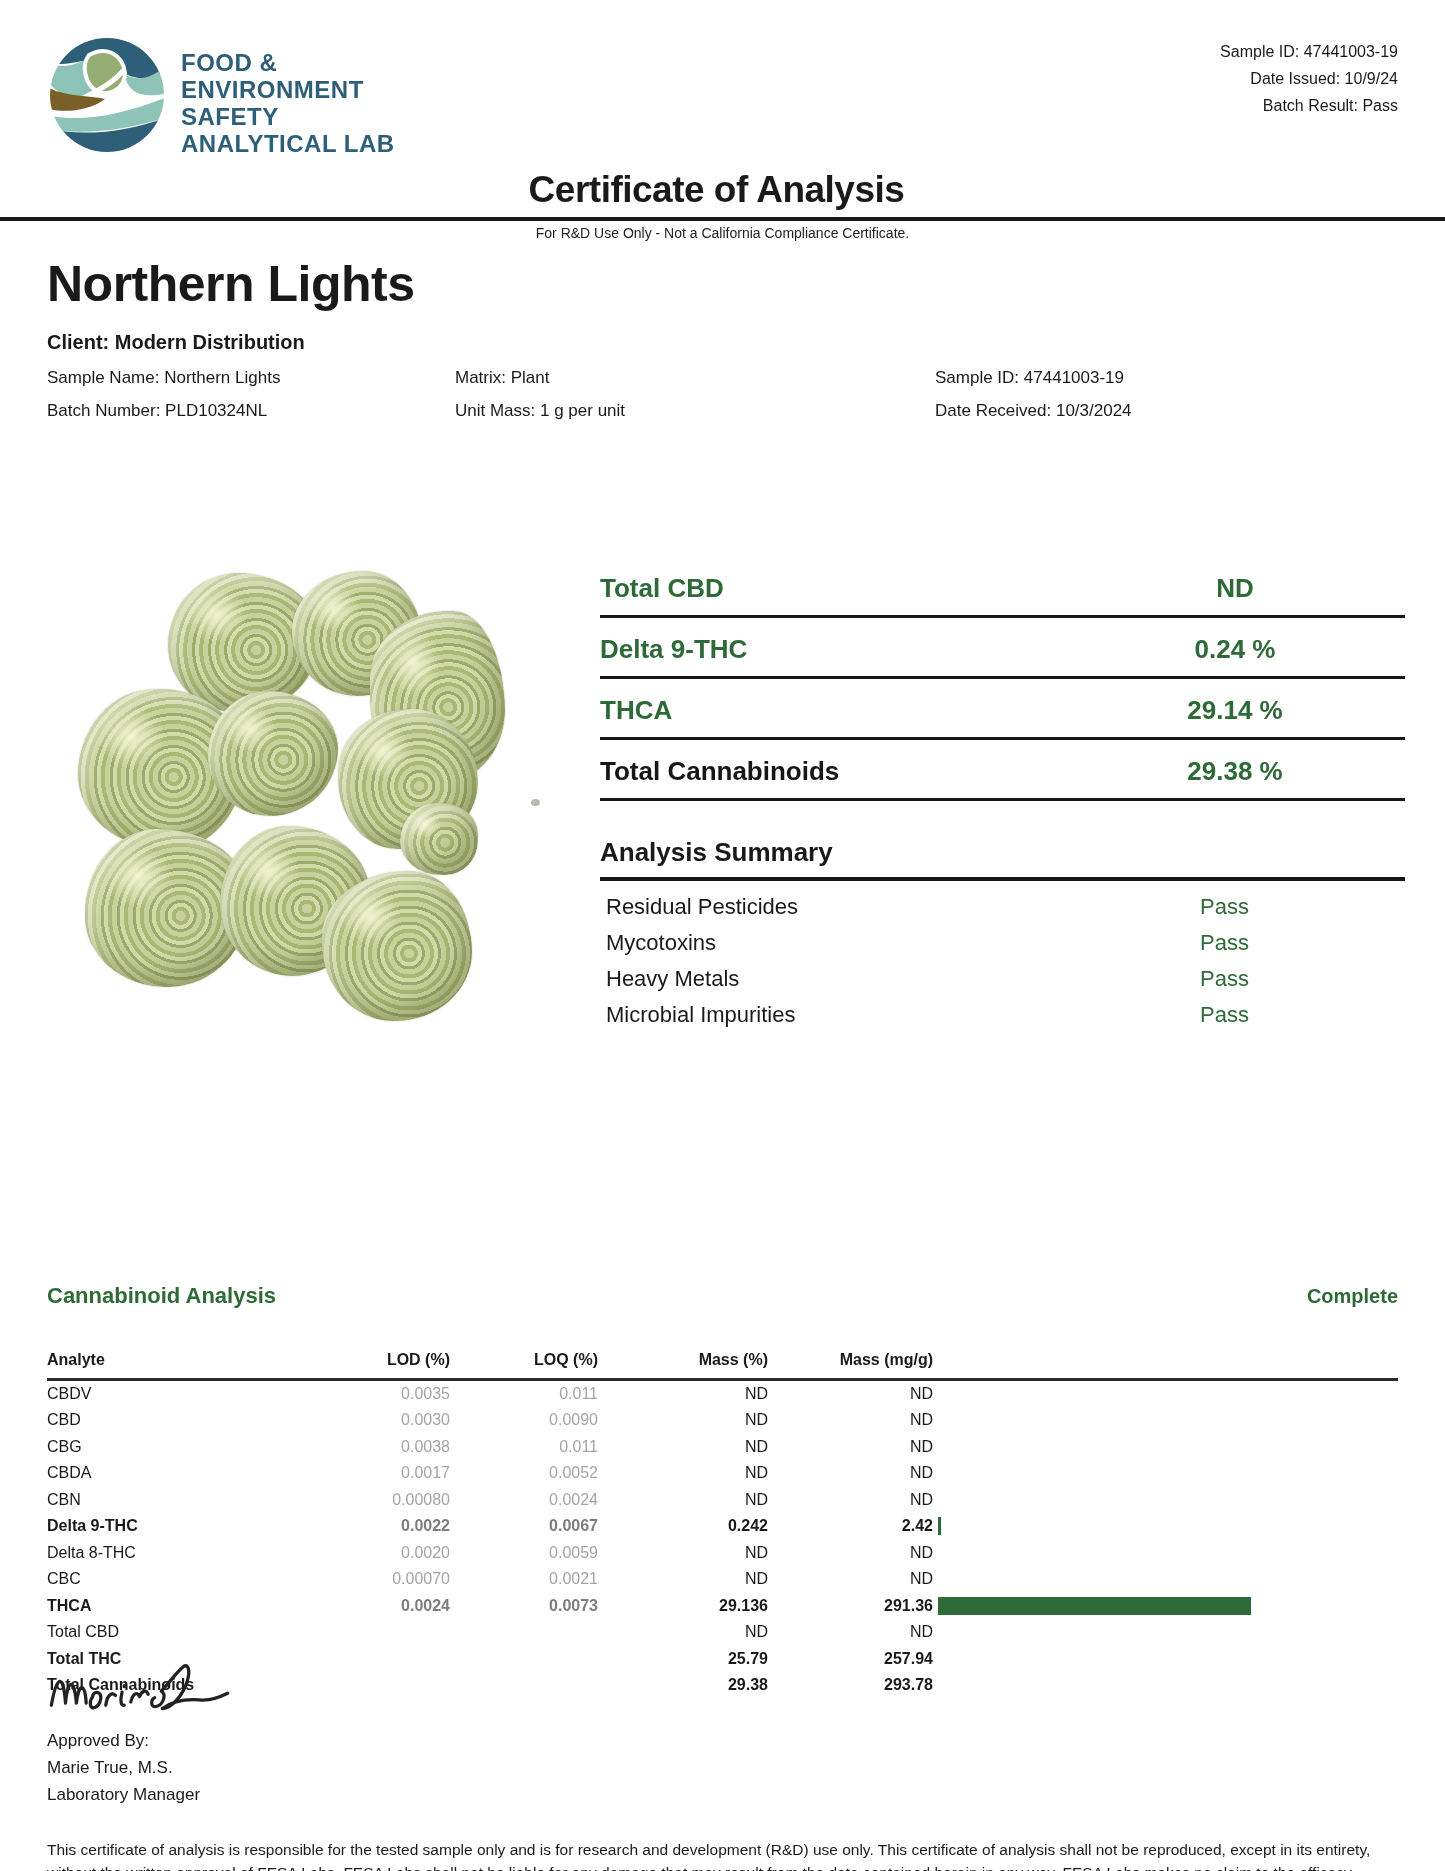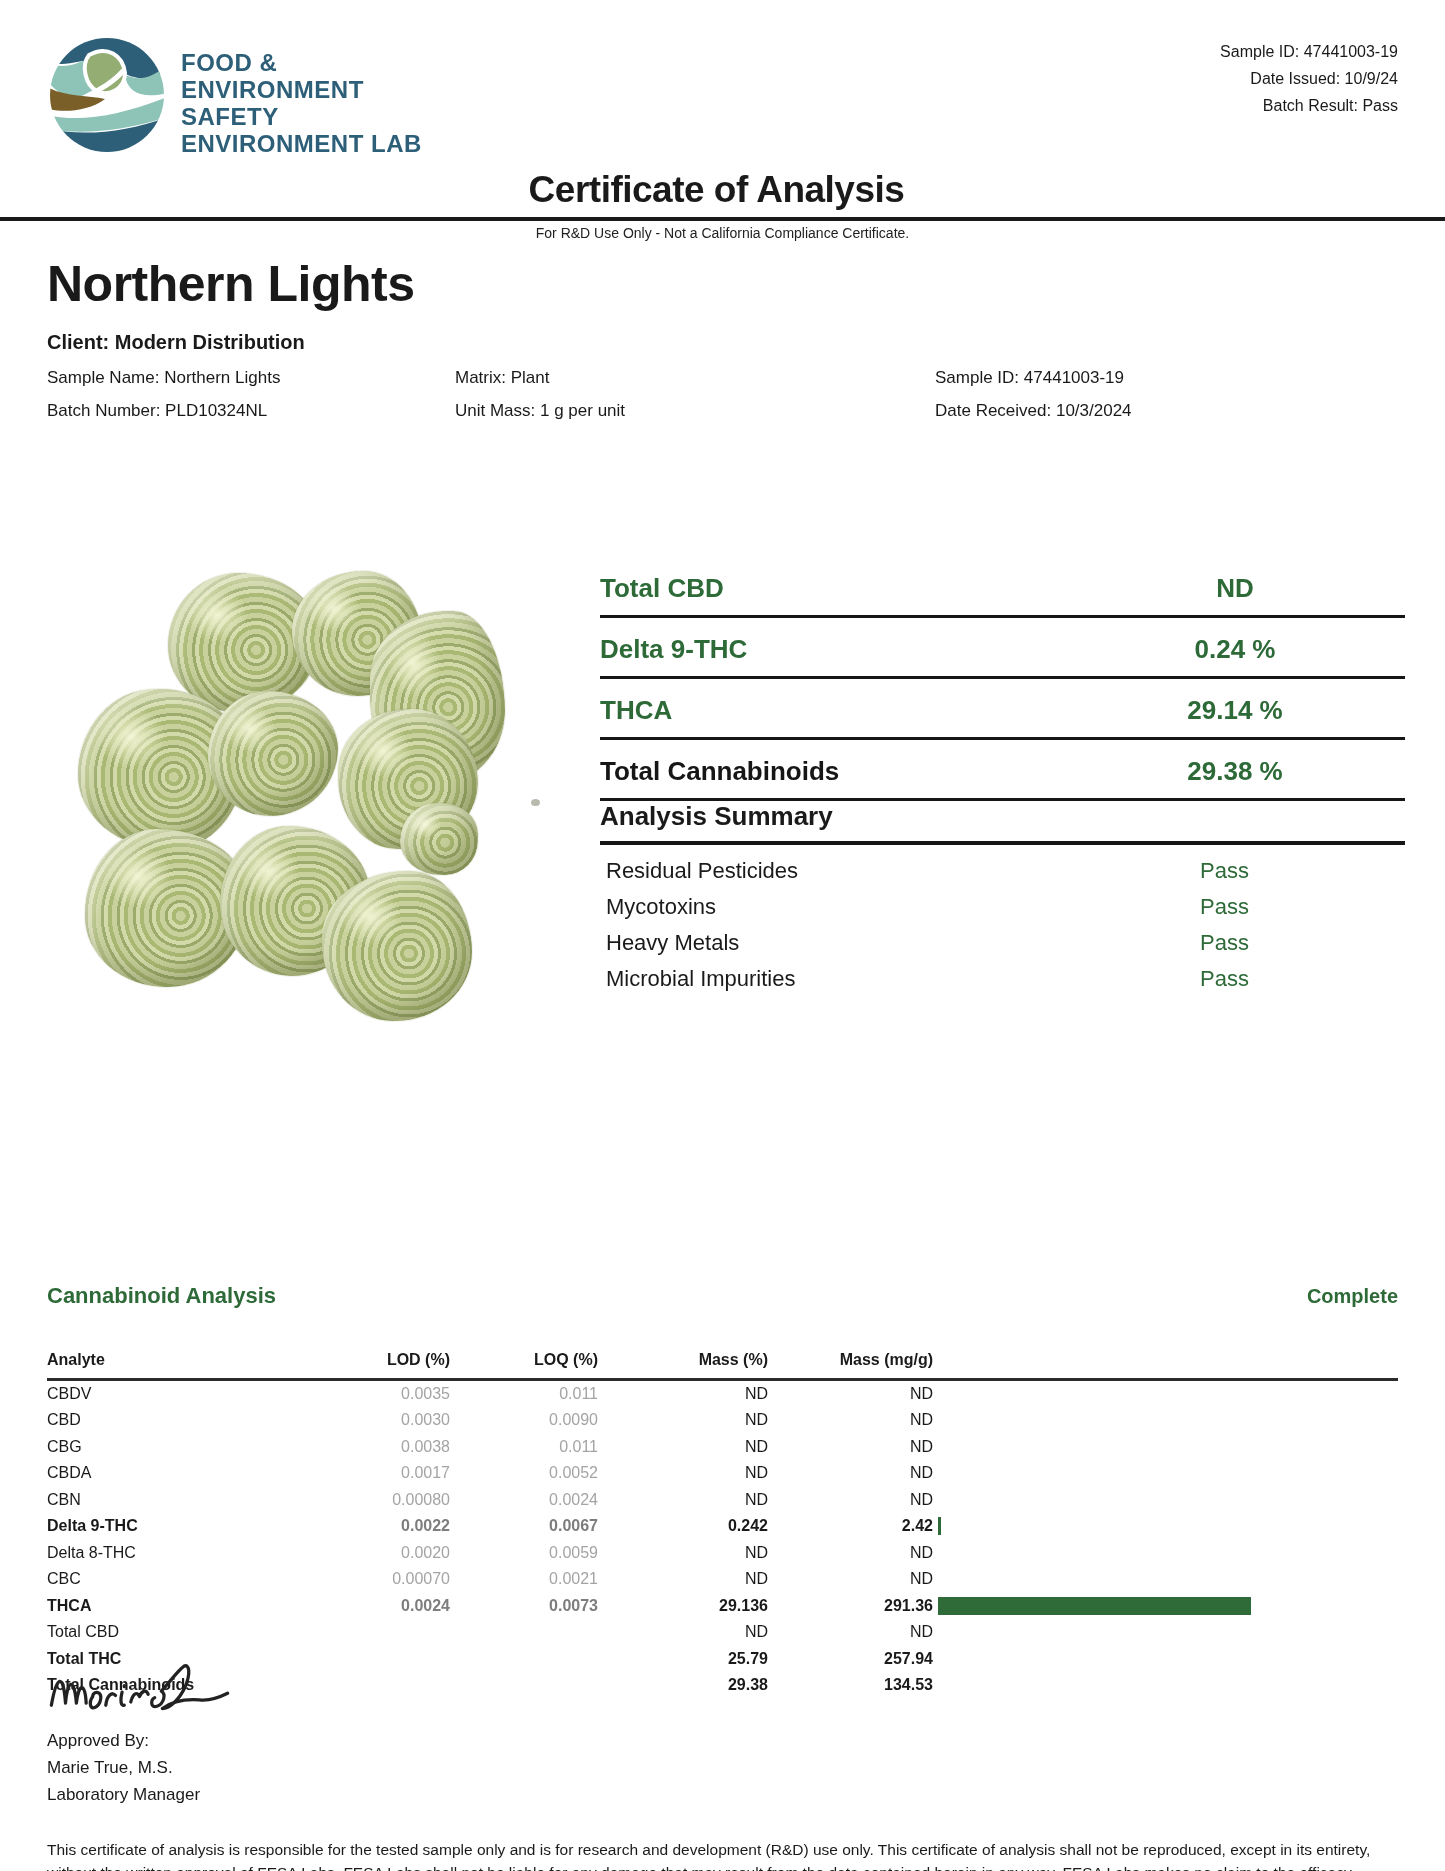--- a/index.html
+++ b/index.html
@@ -49,21 +49,21 @@
   .b10{ left:330px; top:232px; width:78px;  height:72px;  border-radius:50% 50% 45% 55%/55% 45% 50% 50%; }
   .crumb { position:absolute; right:0; top:228px; width:9px; height:7px; background:#b9b9ad; border-radius:50%; }
 
   .potency { flex:1; margin-left:60px; max-width:805px; }
   .p-row { display:flex; align-items:baseline; padding:16px 0 11px 0; border-bottom:3px solid #161616; }
   .p-row:first-child { padding-top:2px; }
   .p-label { flex:1; font-size:26px; font-weight:bold; color:#2d6a38; }
   .p-label.dark { color:#161616; }
   .p-value { width:340px; text-align:center; font-size:26px; font-weight:bold; color:#2d6a38; }
 
-  .as-title { font-size:26px; font-weight:bold; padding-bottom:9px; border-bottom:4px solid #161616; }
+  .as-title { margin-top:36px; font-size:26px; font-weight:bold; padding-bottom:9px; border-bottom:4px solid #161616; }
   .as-rows { margin-top:8px; }
   .as-row { display:flex; font-size:22px; padding:5px 0; }
   .as-name { flex:0 0 600px; padding-left:6px; }
   .as-pass { color:#2d6a38; }
 
   
   .ca-head { display:flex; justify-content:space-between; align-items:baseline; margin:152px 47px 0 47px; }
   .ca-title { font-size:22px; font-weight:bold; color:#2d6a38; }
   .ca-status { font-size:20px; font-weight:bold; color:#2d6a38; }
   .ctable { margin:38px 47px 0 47px; font-size:16px; }
@@ -110,21 +110,21 @@
           <path d="M76,36 C62,52 44,58 16,74" stroke="#ffffff" stroke-width="5" fill="none" stroke-linecap="round"></path>
           <path d="M0,52 C18,62 40,60 58,64 C42,76 18,78 0,74 Z" fill="#7a5f28"></path>
           <path d="M0,80 C34,88 74,80 120,62 L120,82 C78,96 36,100 0,94 Z" fill="#8ec4b8"></path>
           <path d="M0,94 C40,102 84,96 120,82 L120,120 H0 Z" fill="#2d5f79"></path>
         </g>
       </svg>
       <div class="brand-text">
         <div>FOOD &amp;</div>
         <div>ENVIRONMENT</div>
         <div>SAFETY</div>
-        <div>ENVIRONMENT LAB</div>
+        <div>ANALYTICAL LAB</div>
       </div>
     </div>
     <div class="cert-title">Certificate of Analysis</div>
     <div class="header-meta">
       <div>Sample ID: 47441003-19</div>
       <div>Date Issued: 10/9/24</div>
       <div>Batch Result: Pass</div>
     </div>
   </div>
   <div class="subtitle">For R&amp;D Use Only - Not a California Compliance Certificate.</div>
@@ -306,21 +306,21 @@
       <div class="cell c-num c-muted"></div>
       <div class="cell c-num">25.79</div>
       <div class="cell c-num">257.94</div>
       <div class="cell bar-cell"></div>
     </div>
     <div class="trow r-bold">
       <div class="cell">Total Cannabinoids</div>
       <div class="cell c-num c-muted"></div>
       <div class="cell c-num c-muted"></div>
       <div class="cell c-num">29.38</div>
-      <div class="cell c-num">134.53</div>
+      <div class="cell c-num">293.78</div>
       <div class="cell bar-cell"></div>
     </div>
   </div>
 
   <div class="notes-row">
     <div class="approval">
       <svg class="sig" viewBox="0 0 170 64" aria-hidden="true">
         <path d="M4,46 C9,18 15,16 17,44 C19,22 25,20 27,44 C29,26 35,24 36,44
                  M42,38 C38,44 40,50 44,48 C49,46 51,38 48,35 C45,33 42,35 42,38
                  M54,46 C55,37 60,33 63,37

